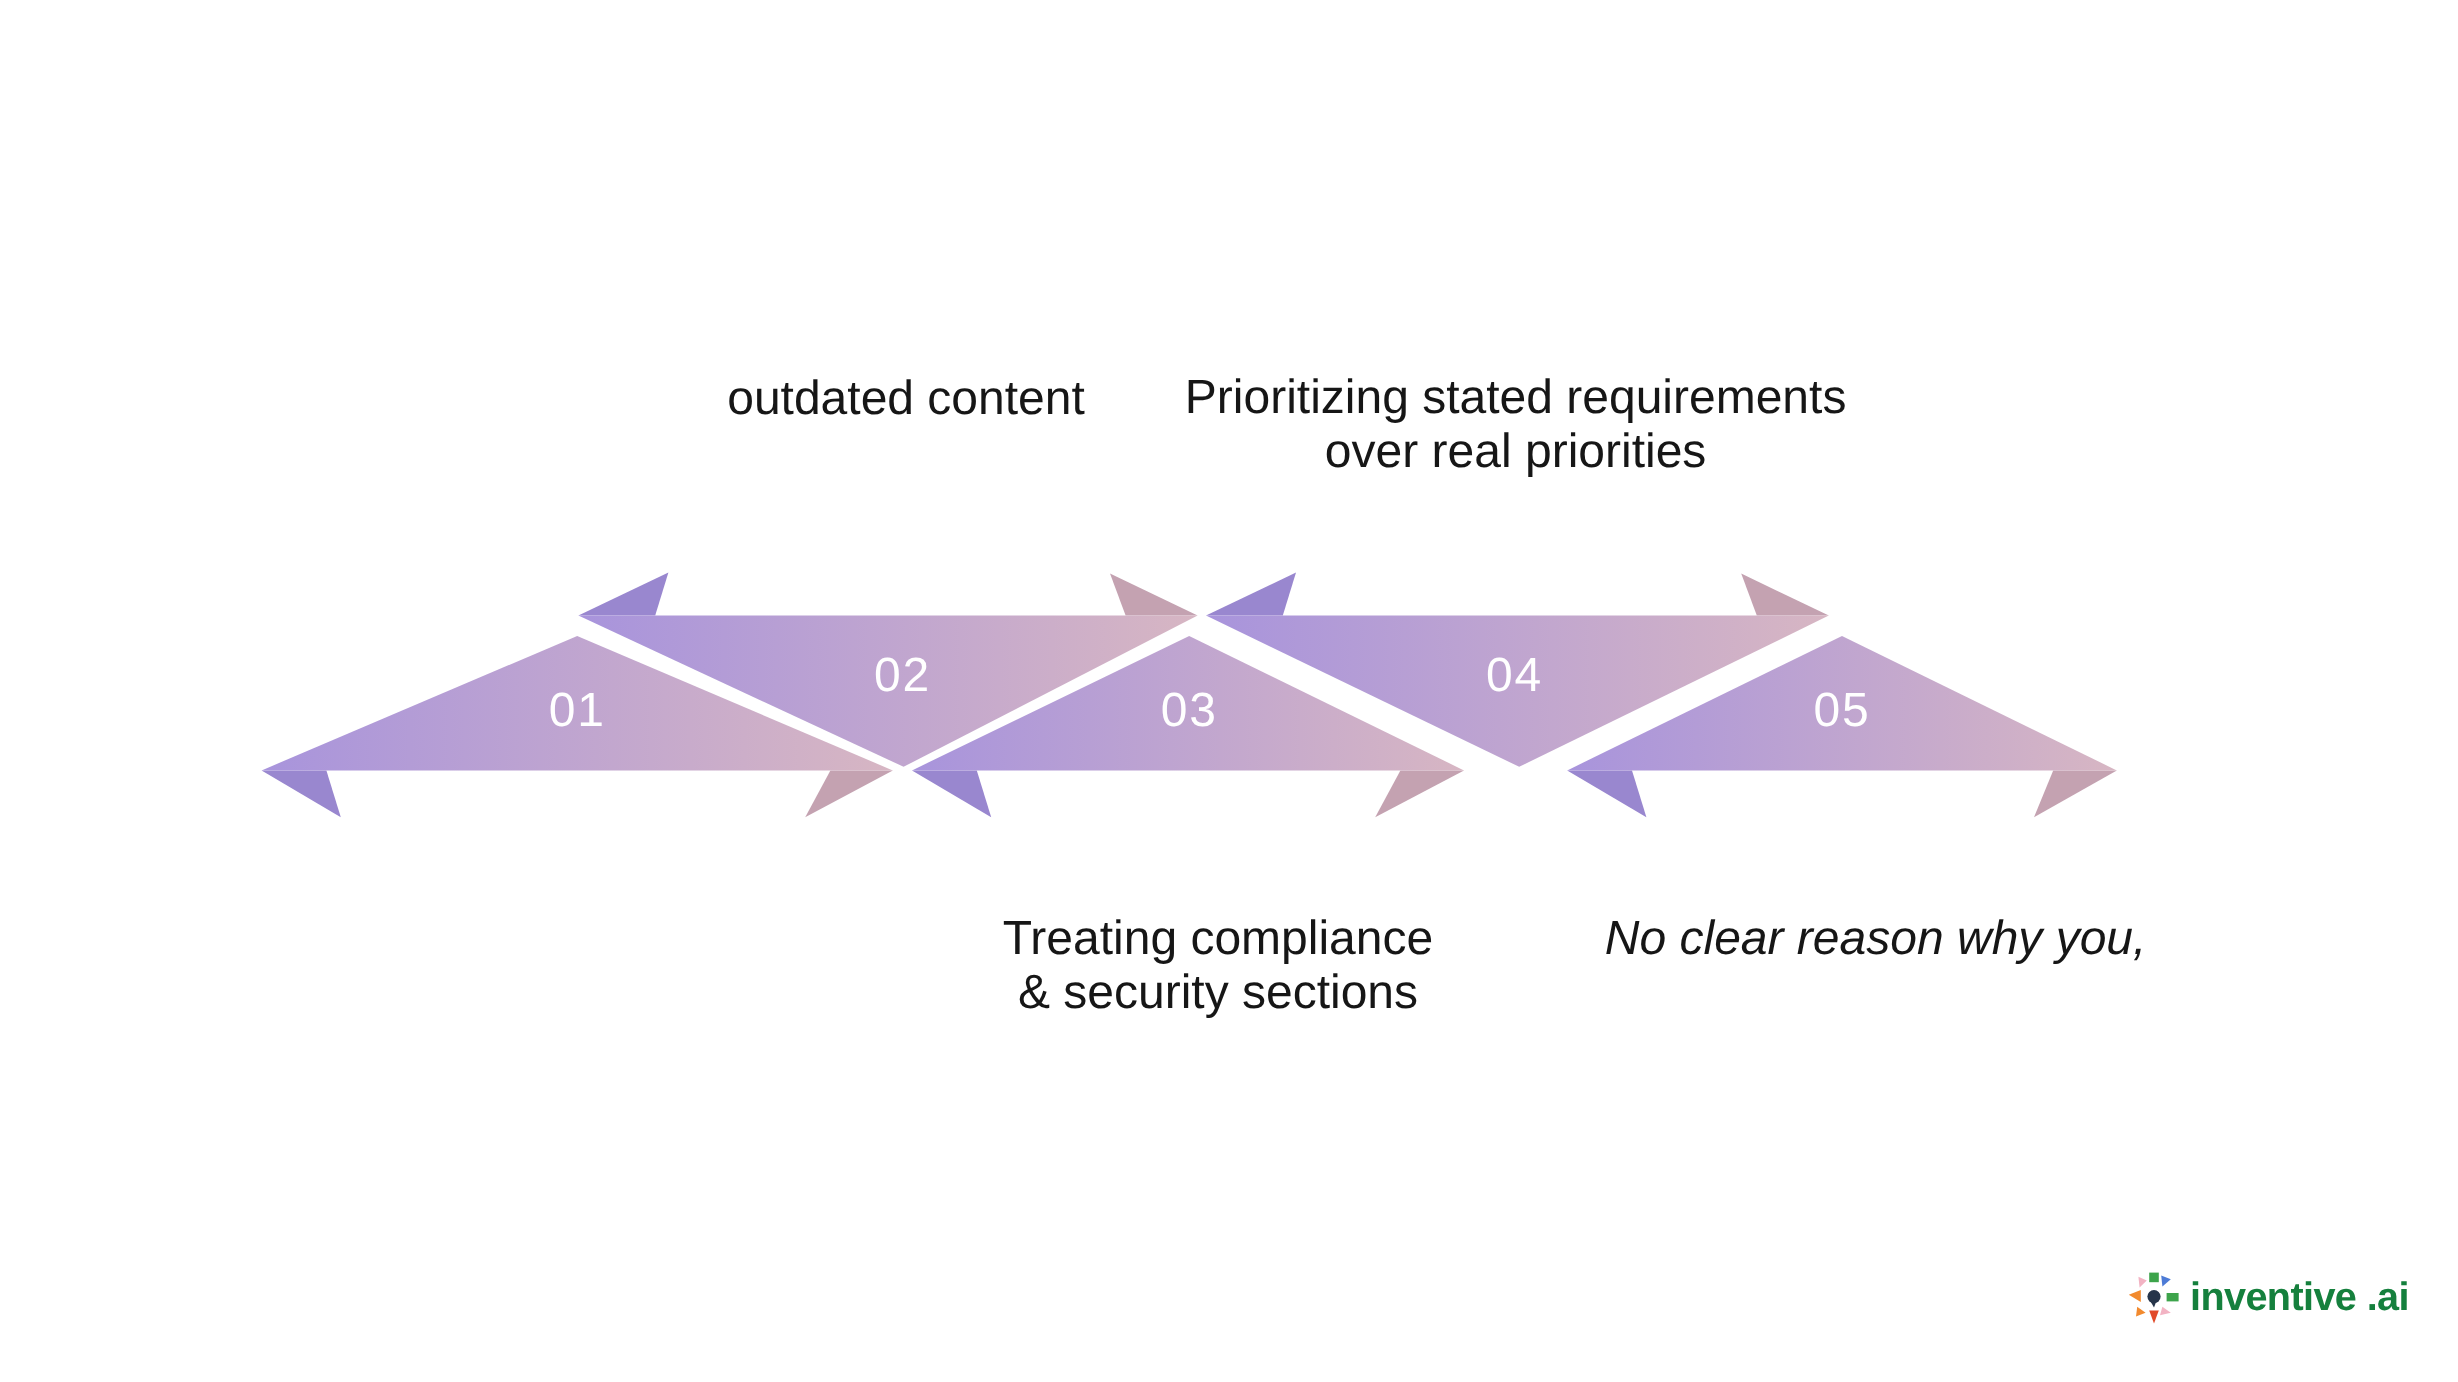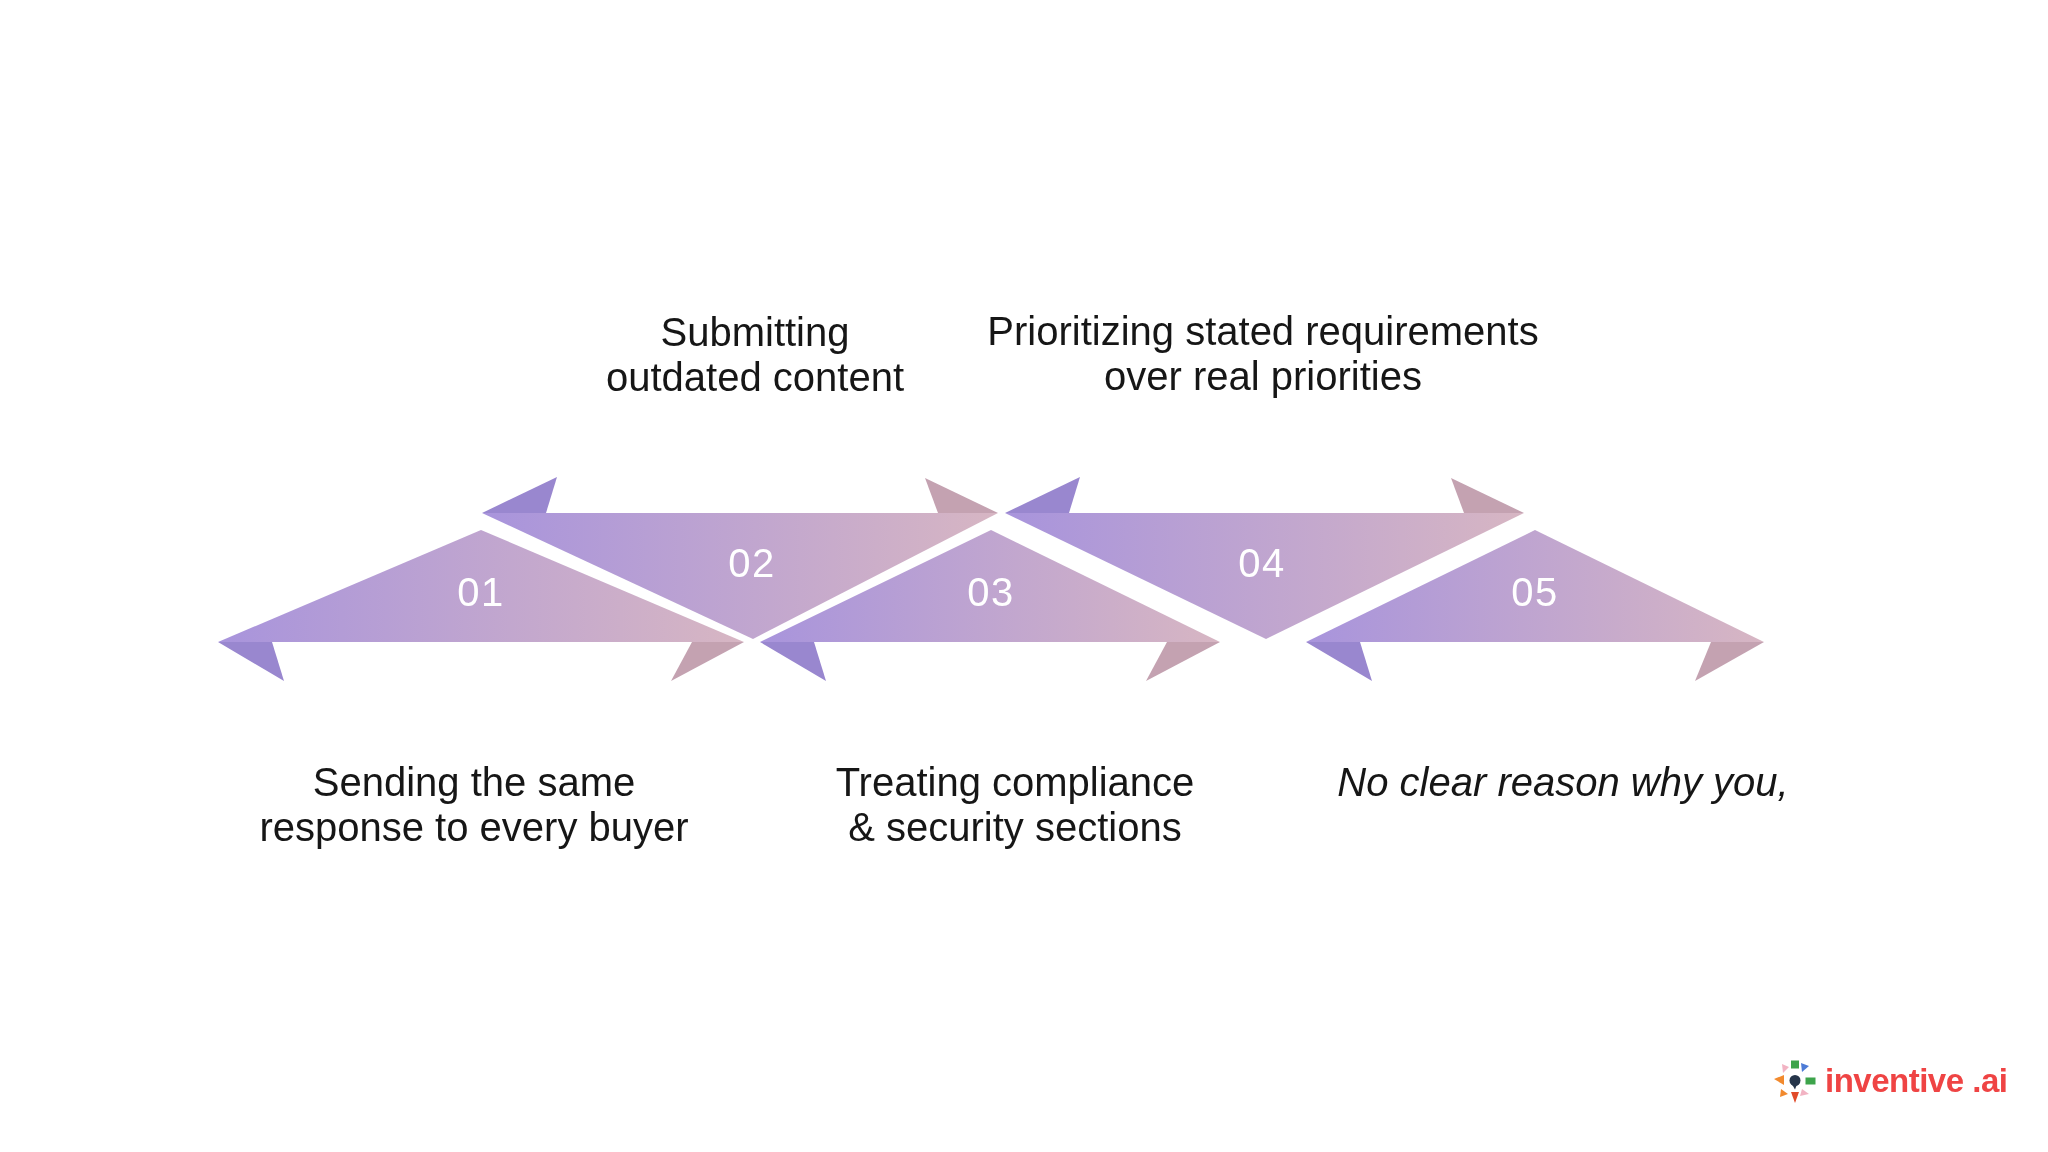--- a/index.html
+++ b/index.html
@@ -37,21 +37,21 @@
     top: 1056px;
     height: 50px;
     display: flex;
     align-items: center;
     gap: 7px;
   }
   .logo-text {
     font-size: 33px;
     font-weight: 700;
     letter-spacing: -0.5px;
-    color: #ef4444;
+    color: #15803d;
     white-space: nowrap;
   }
 </style>
 </head>
 <body>
 
 <div class="canvas">
 
   <svg class="ribbon-svg" width="2048" height="1152" viewBox="0 0 2048 1152">
     <defs>
@@ -79,32 +79,27 @@
     <polygon points="1306,642 1535,530 1764,642" fill="url(#gradMain)"></polygon>
 
     <text class="step-number" x="481" y="592" text-anchor="middle" dominant-baseline="central" fill="#ffffff">01</text>
     <text class="step-number" x="752" y="563" text-anchor="middle" dominant-baseline="central" fill="#ffffff">02</text>
     <text class="step-number" x="991" y="592" text-anchor="middle" dominant-baseline="central" fill="#ffffff">03</text>
     <text class="step-number" x="1262" y="563" text-anchor="middle" dominant-baseline="central" fill="#ffffff">04</text>
     <text class="step-number" x="1535" y="592" text-anchor="middle" dominant-baseline="central" fill="#ffffff">05</text>
   </svg>
 
   <div class="caption" style="left:755px; top:310px;">
-    <div>Submitting</div>
     <div>outdated content</div>
   </div>
   <div class="caption" style="left:1263px; top:309px;text-align:center;">
     <div>Prioritizing stated requirements</div>
     <div>over real priorities</div>
   </div>
 
-  <div class="caption" style="left:474px; top:760px;">
-    <div>Sending the same</div>
-    <div>response to every buyer</div>
-  </div>
   <div class="caption" style="left:1015px; top:760px;">
     <div>Treating compliance</div>
     <div>&amp; security sections</div>
   </div>
   <div class="caption" style="left:1563px; top:760px;font-style:italic;">
     <div>No clear reason why you,</div>
   </div>
 
   <div class="logo">
     <svg width="46" height="46" viewBox="0 0 46 46">

